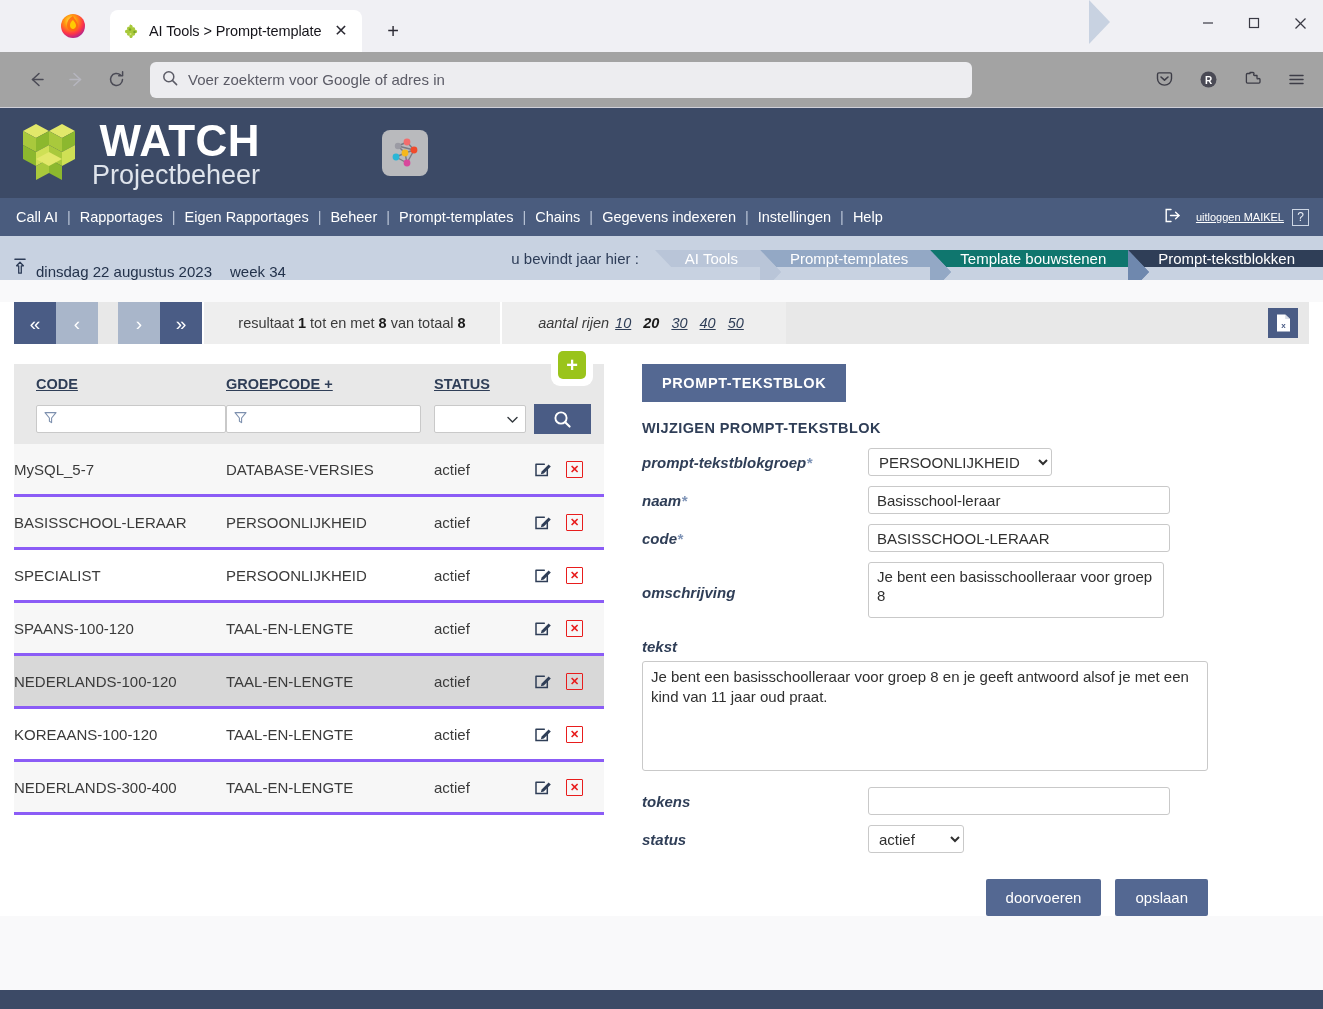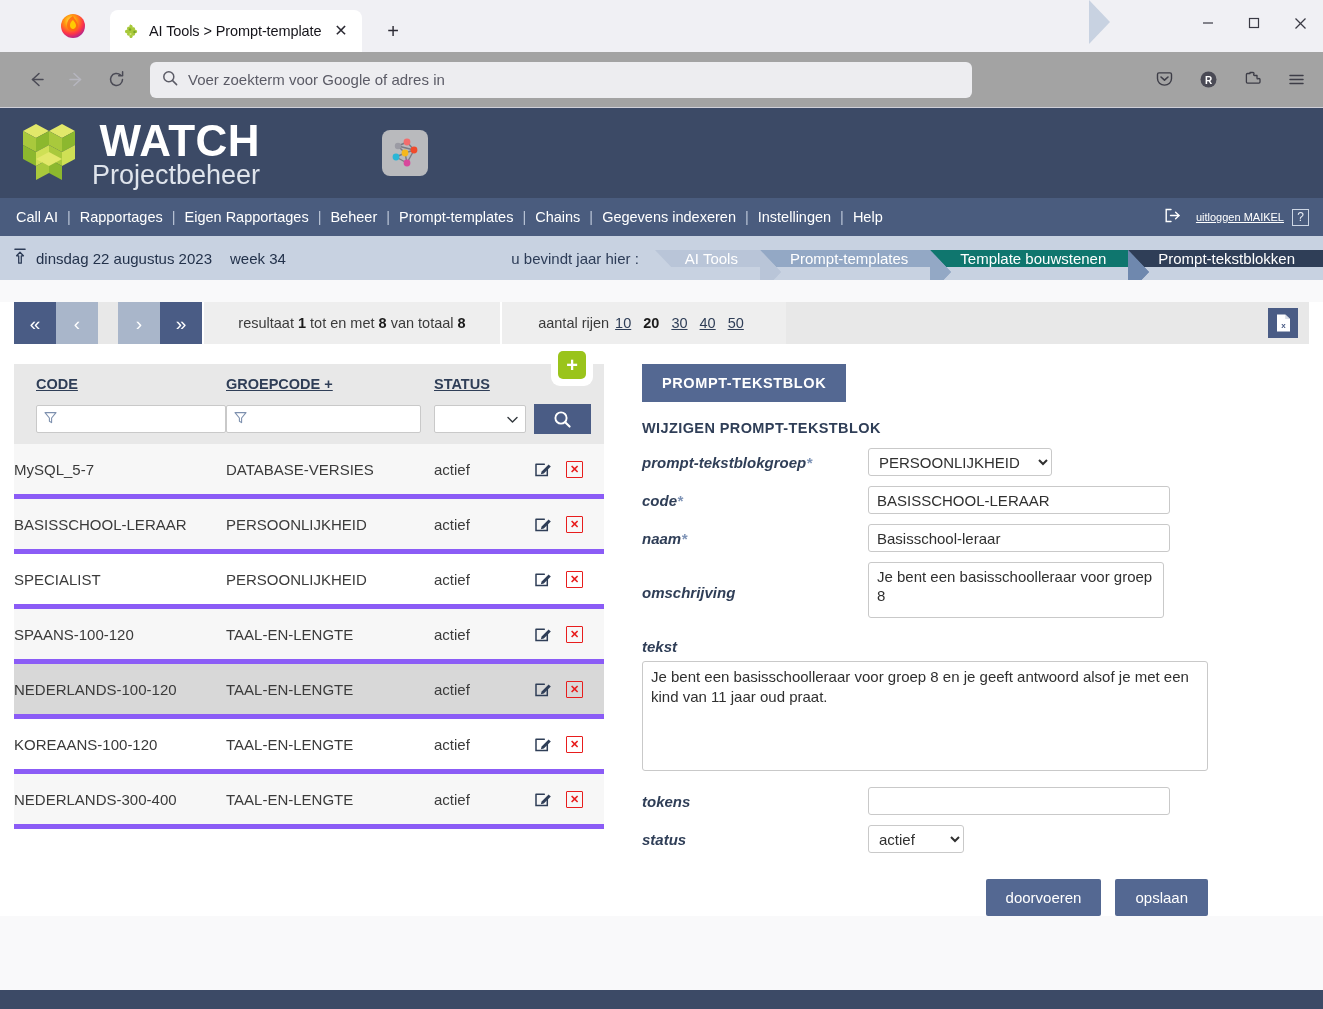--- a/index.html
+++ b/index.html
@@ -108,21 +108,21 @@
     width:17px; height:17px; border:1px solid #cdd6e4; color:#eaeef5;
     font-size:12px; display:flex; align-items:center; justify-content:center;
     line-height:1;
   }
 
   .crumbbar {
     height:44px; background:#c8d2e1; display:flex; align-items:stretch;
     position:relative; overflow:hidden;
   }
   .crumb-left {
-    display:flex; align-items:center; gap:8px; padding-left:12px;
+    display:flex; align-items:flex-end; gap:8px; padding-left:12px;
     color:#2d3c57; font-size:15px; flex:0 0 auto;
   }
   .crumb-date { color:#23324b; }
   .crumb-week { margin-left:10px; color:#23324b; }
   .crumb-here {
     display:flex; align-items:center; color:#2d3c57; font-size:15px;
     margin-left:auto; padding-right:0;
   }
   .crumbs { display:flex; align-items:stretch; }
   .chev {
@@ -165,21 +165,21 @@
   }
   .pbtn.dark { background:#4a5c85; }
   .pbtn.light { background:#a9b6ca; }
   .pbtn.gap { width:20px; background:#e8e8e8; }
   .tb-seg {
     display:flex; align-items:center; justify-content:center;
     font-size:14.5px; color:#3b3b3b; background:#eeeeee;
     border-left:2px solid #ffffff;
   }
   .tb-result { width:298px; }
-  .tb-rows { width:286px; gap:0; }
+  .tb-rows { width:286px; gap:0;font-style:italic; }
   .tb-result b, .tb-rows b { color:#1b1b1b; }
   .rowlink { color:#2f3e57; text-decoration:underline; margin:0 6px; font-size:14.5px; }
   .rowlink.active { text-decoration:none; font-weight:bold; color:#1b1b1b; }
   .tb-spacer { flex:1 1 auto; background:#e8e8e8; }
   .xls-wrap { width:52px; display:flex; align-items:center; justify-content:center;
               background:#e8e8e8; }
   .xls-btn { width:30px; height:30px; background:#4a5c85; display:flex;
              align-items:center; justify-content:center; }
 
   .main { display:flex; padding:0 14px; margin-top:20px; gap:0; }
@@ -212,21 +212,21 @@
     display:flex; align-items:center; justify-content:flex-end; padding-right:7px;
     border-radius:2px; color:#3b3b3b; font-size:13px;
   }
   .searchbtn {
     width:57px; height:30px; background:#4a5c85; display:flex;
     align-items:center; justify-content:center;
   }
 
   table.grid tbody tr.drow td {
     padding:16px 0; font-size:15px; color:#3b3b3b;
-    border-bottom:5px solid #8b5cf6; height:38px;
+    border-bottom:3px solid #8b5cf6; height:38px;
   }
   tr.drow td.c1 { padding-left:22px; }
   tr.drow.alt td { background:#f7f7f7; }
   tr.drow.sel td { background:#d8d8d8; }
   .acticons { display:flex; align-items:center; gap:14px; }
   .ic-edit { width:18px; height:18px; color:#2f3e57; }
   .ic-del {
     width:17px; height:17px; border:1.5px solid #e81d1d; color:#e81d1d;
     display:flex; align-items:center; justify-content:center;
     font-size:11px; font-weight:bold; line-height:1; border-radius:1px;
@@ -731,30 +731,30 @@
         <div class="frow">
           <div class="flabel"><span>prompt-tekstblokgroep</span><span class="req">*</span></div>
           <div class="fctl">
             <select class="fld sel-group">
               <option>PERSOONLIJKHEID</option>
             </select>
           </div>
         </div>
 
         <div class="frow">
+          <div class="flabel"><span>naam</span><span class="req">*</span></div>
+          <div class="fctl">
+            <input class="fld inp-naam" type="text" value="Basisschool-leraar" style="">
+          </div>
+        </div>
+
+        <div class="frow">
           <div class="flabel"><span>code</span><span class="req">*</span></div>
           <div class="fctl">
             <input class="fld inp-code" type="text" value="BASISSCHOOL-LERAAR" style="">
-          </div>
-        </div>
-
-        <div class="frow">
-          <div class="flabel"><span>naam</span><span class="req">*</span></div>
-          <div class="fctl">
-            <input class="fld inp-naam" type="text" value="Basisschool-leraar" style="">
           </div>
         </div>
 
         <div class="frow" style="align-items:center; margin-bottom:16px;">
           <div class="flabel" style="padding-top:0;">omschrijving</div>
           <div class="fctl">
             <textarea class="fld ta-omschrijving" style="">Je bent een basisschoolleraar voor groep 8</textarea>
           </div>
         </div>
 

